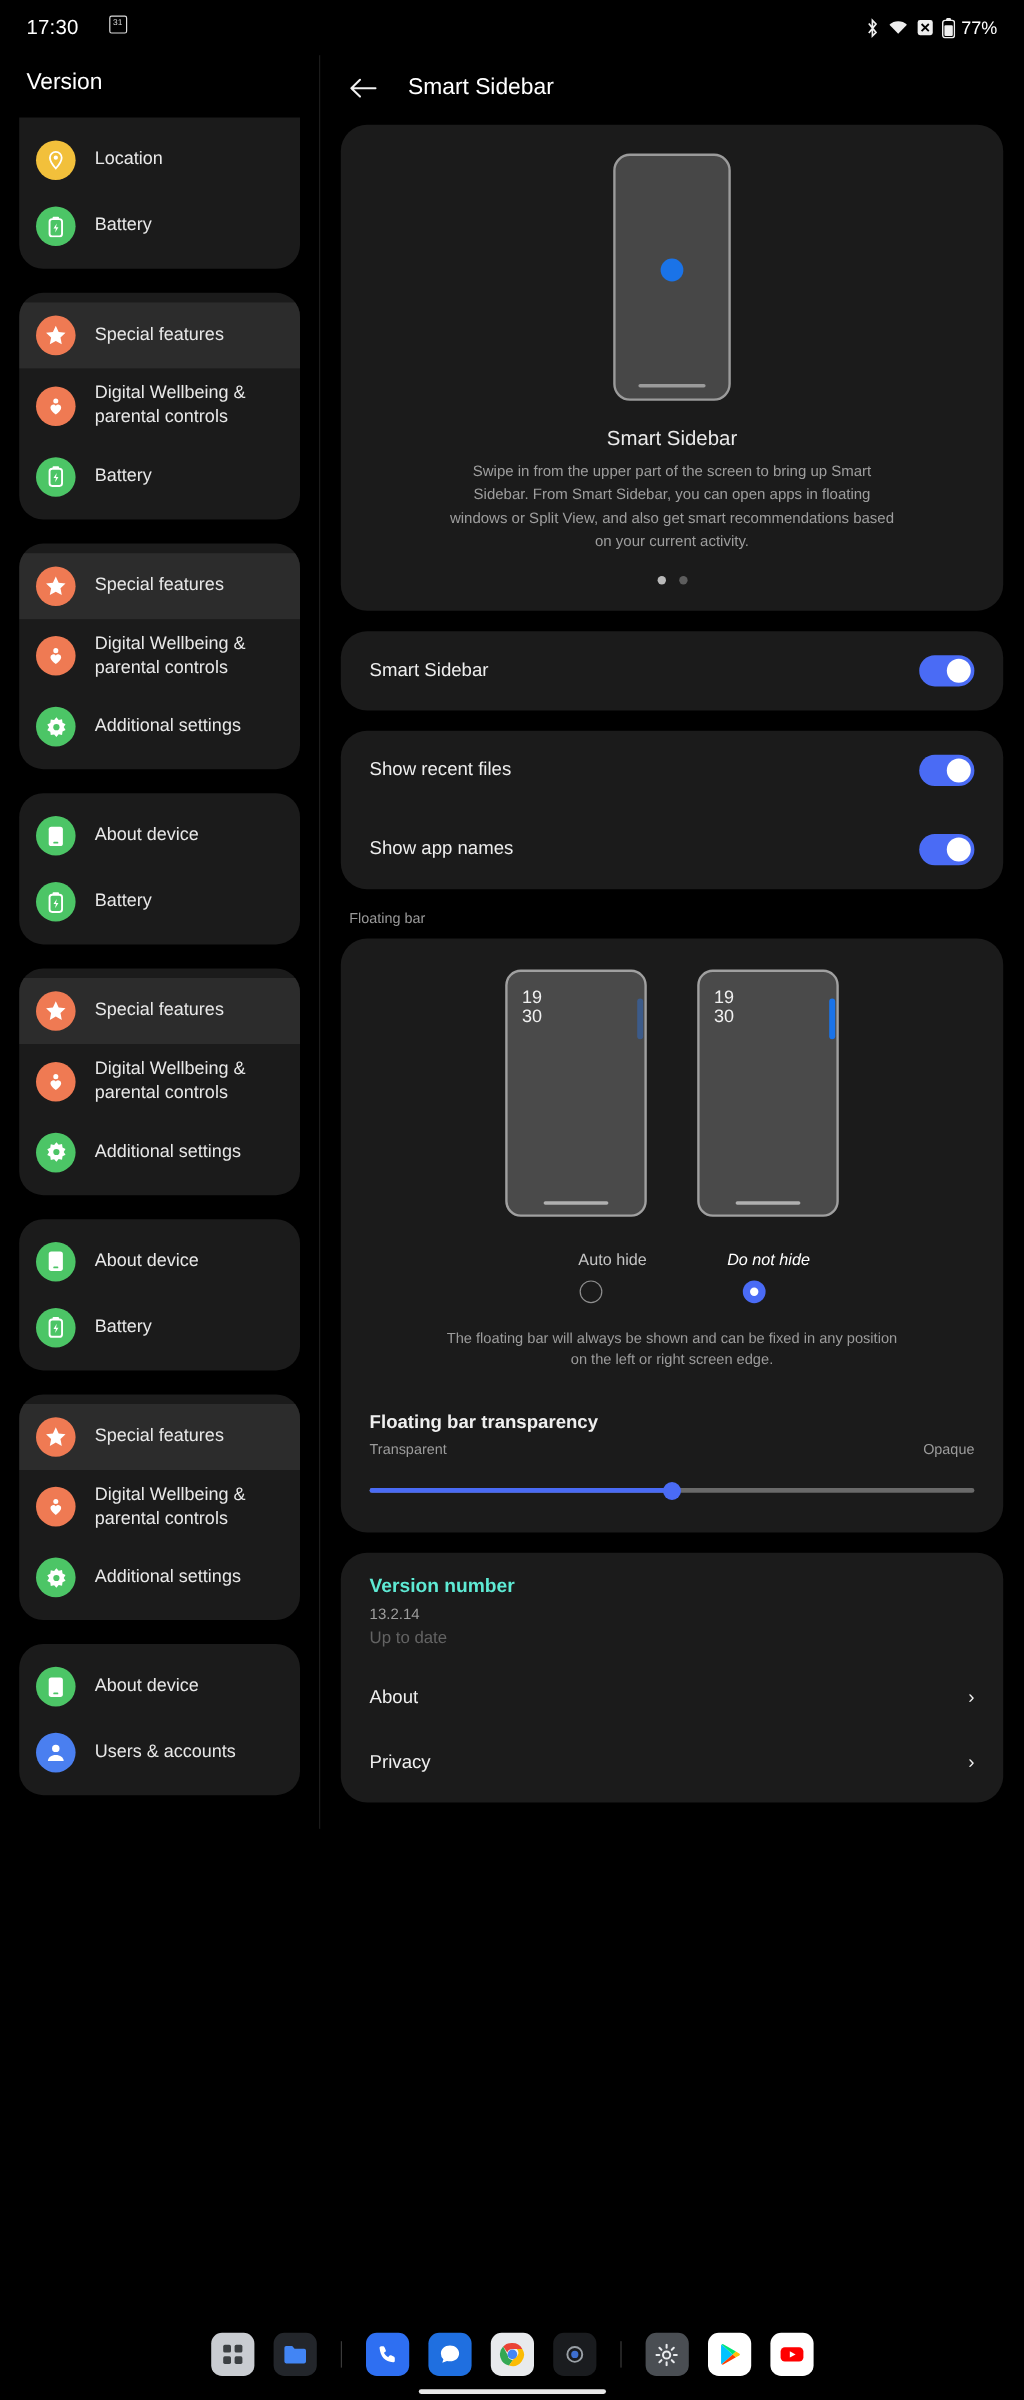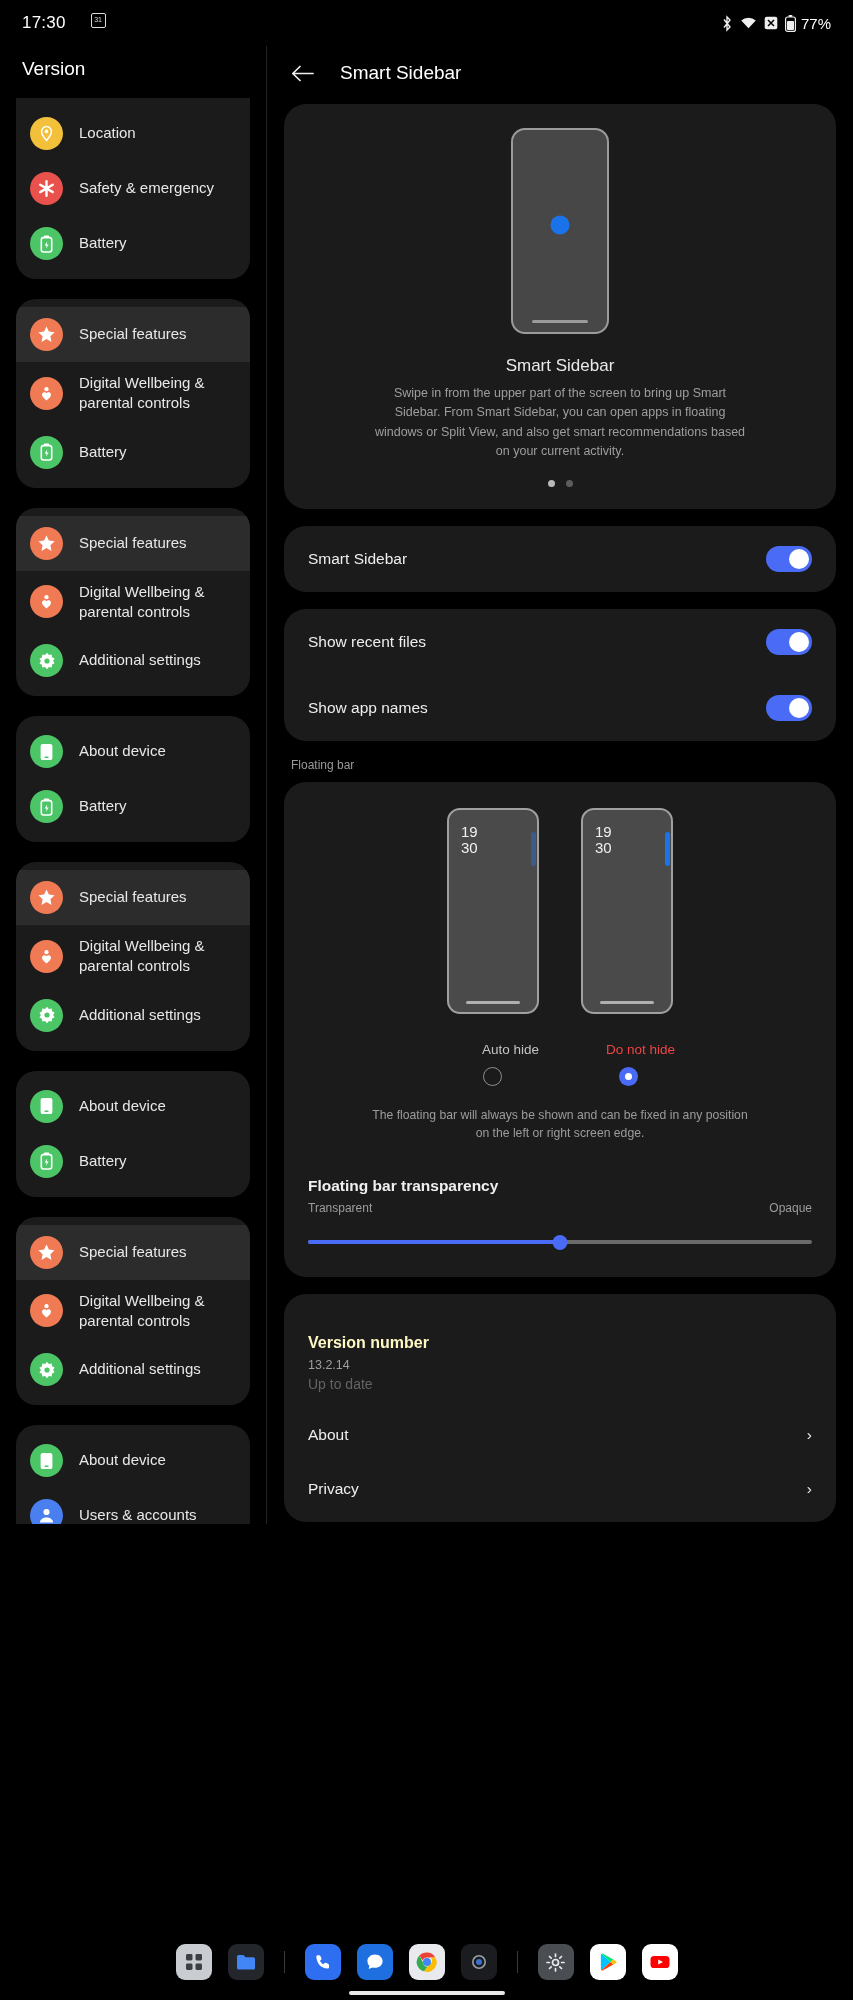--- a/index.html
+++ b/index.html
@@ -93,50 +93,50 @@
   .prow { display: flex; align-items: center; justify-content: space-between; padding: 20px 24px; min-height: 66px; }
   .prow-label { color: #eee; font-size: 15.5px; }
   .switch { width: 46px; height: 26px; border-radius: 13px; background: #4a6bf5; position: relative; flex: 0 0 46px; }
   .switch .knob { position: absolute; top: 3px; right: 3px; width: 20px; height: 20px; border-radius: 50%; background: #fff; }
 
   .sect-label { color: #9a9a9a; font-size: 12px; margin: 4px 0 10px 24px; }
 
   .fbcard { padding: 26px 0 26px; }
   .previews { display: flex; justify-content: center; gap: 42px; }
   .psmall {
-    width: 92px; height: 206px; border: 2.2px solid #a0a0a0; border-radius: 13px;
+    width: 118px; height: 206px; border: 2.2px solid #a0a0a0; border-radius: 13px;
     background: #4a4a4a; position: relative;
   }
   .psmall .tm { position: absolute; left: 12px; top: 14px; color: #f0f0f0; font-size: 15px; line-height: 1.12; }
   .psmall .edge {
     position: absolute; right: 1px; top: 22px; width: 5px; height: 34px; border-radius: 3px;
   }
   .psmall .edge.dim { background: #2f6fd0; opacity: .48; }
   .psmall .edge.bright { background: #1a73e8; }
   .psmall .hbar { position: absolute; left: 50%; bottom: 8px; transform: translateX(-50%); width: 54px; height: 3px; border-radius: 2px; background: #b0b0b0; }
 
   .optlabels { display: flex; justify-content: center; gap: 42px; margin-top: 28px; }
   .optlabel { width: 94px; text-align: right; font-size: 13.5px; color: #c3c3c3; }
-  .optlabel.active { color: #ef4444; }
+  .optlabel.active { color: #ffffff; font-style: italic; }
   .radios { display: flex; justify-content: center; gap: 42px; margin-top: 10px; }
   .radiocell { width: 94px; display: flex; justify-content: center; }
   .radio { width: 19px; height: 19px; border-radius: 50%; border: 1.6px solid #8e8e8e; }
   .radio.on { border: none; background: #4a6bf5; display: flex; align-items: center; justify-content: center; }
   .radio.on::after { content: ""; width: 7px; height: 7px; border-radius: 50%; background: #fff; display: block; }
   .fb-hint { color: #9c9c9c; font-size: 12.2px; line-height: 1.55; text-align: center; margin: 20px auto 0; max-width: 420px; padding: 0 18px; }
 
   .trans-title { color: #efefef; font-size: 15.5px; font-weight: 700; margin: 34px 24px 0; }
   .trans-ends { display: flex; justify-content: space-between; margin: 6px 24px 0; color: #9c9c9c; font-size: 12px; }
   .sliderrow { margin: 18px 24px 0; position: relative; height: 18px; display: flex; align-items: center; }
   .track { position: absolute; left: 0; right: 0; height: 4px; border-radius: 2px; background: #6a6a6a; }
   .fill { position: absolute; left: 0; width: 50%; height: 4px; border-radius: 2px; background: #4a6bf5; }
   .thumb { position: absolute; left: 50%; transform: translateX(-50%); width: 15px; height: 15px; border-radius: 50%; background: #4a6bf5; }
 
   .verscard { padding: 20px 0 6px; }
-  .vtitle { color: #fef9c3; font-size: 16px; font-weight: 700; padding: 0 24px; margin-top: 20px; }
+  .vtitle { color: #5eead4; font-size: 16px; font-weight: 700; padding: 0 24px; }
   .vnum { color: #9e9e9e; font-size: 12.5px; padding: 6px 24px 0; }
   .vstatus { color: #636363; font-size: 14px; padding: 4px 24px 16px; }
   .linkrow { display: flex; align-items: center; justify-content: space-between; padding: 18px 24px; }
   .linkrow span { color: #efefef; font-size: 15.5px; }
   .chev { color: #8b8b8b; font-size: 17px; }
 
   
   .dock {
     position: absolute; bottom: 0; left: 0; width: 853px; height: 76px;
     background: #000; display: flex; align-items: center; justify-content: center; gap: 0;
@@ -186,28 +186,20 @@
           <div class="row">
             <div class="ic" style="background: rgb(242, 192, 59);">
               <svg width="17" height="17" viewBox="0 0 17 17">
                 <path d="M8.5 1.6c2.7 0 4.9 2.2 4.9 4.9 0 3.5-4.9 8.9-4.9 8.9S3.6 10 3.6 6.5c0-2.7 2.2-4.9 4.9-4.9z" fill="none" stroke="#fff" stroke-width="1.5"></path>
                 <circle cx="8.5" cy="6.4" r="1.8" fill="#fff"></circle>
               </svg>
             </div>
             <div class="row-label">Location</div>
           </div>
           <div class="row">
-            <div class="ic" style="background: rgb(233, 81, 76);">
-              <svg width="17" height="17" viewBox="0 0 17 17">
-                <path d="M8.5 1.2v14.6M2.2 4.8l12.6 7.3M14.8 4.8 2.2 12.1" stroke="#fff" stroke-width="2.4" stroke-linecap="round"></path>
-              </svg>
-            </div>
-            <div class="row-label">Safety &amp; emergency</div>
-          </div>
-          <div class="row">
             <div class="ic" style="background: rgb(76, 197, 102);">
               <svg width="15" height="18" viewBox="0 0 15 18">
                 <rect x="4.8" y="0.6" width="5.4" height="2.2" rx="0.8" fill="#fff"></rect>
                 <rect x="2.3" y="2.6" width="10.4" height="14.4" rx="2.2" fill="none" stroke="#fff" stroke-width="1.6"></rect>
                 <path d="M8.3 6.2 5.6 10.4h2L6.9 13.8 9.7 9.4h-2z" fill="#fff"></path>
               </svg>
             </div>
             <div class="row-label">Battery</div>
           </div>
         </div>

